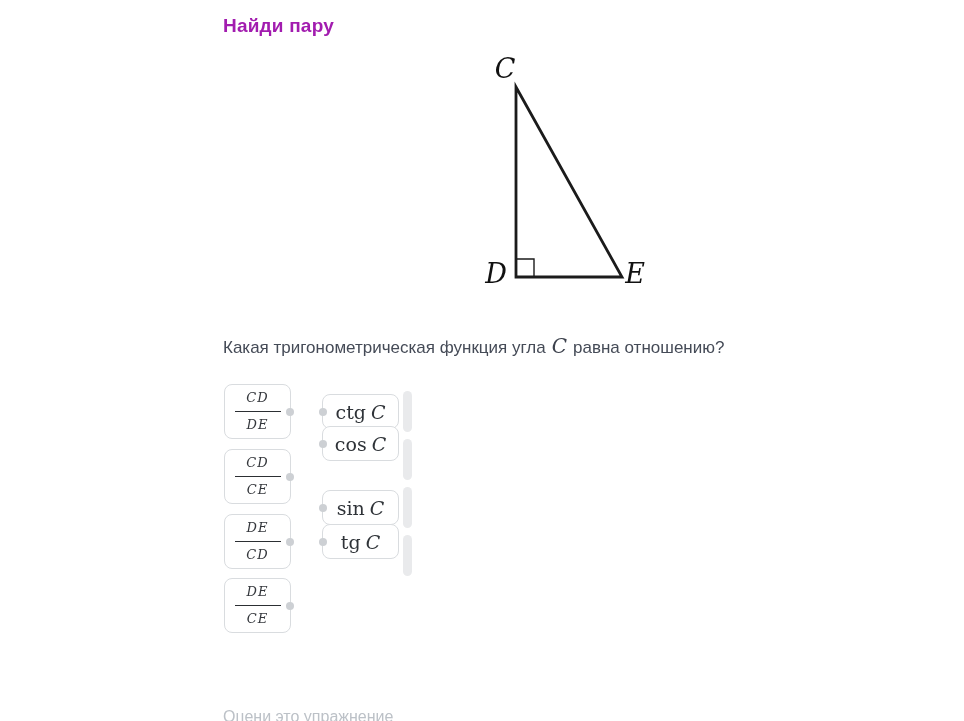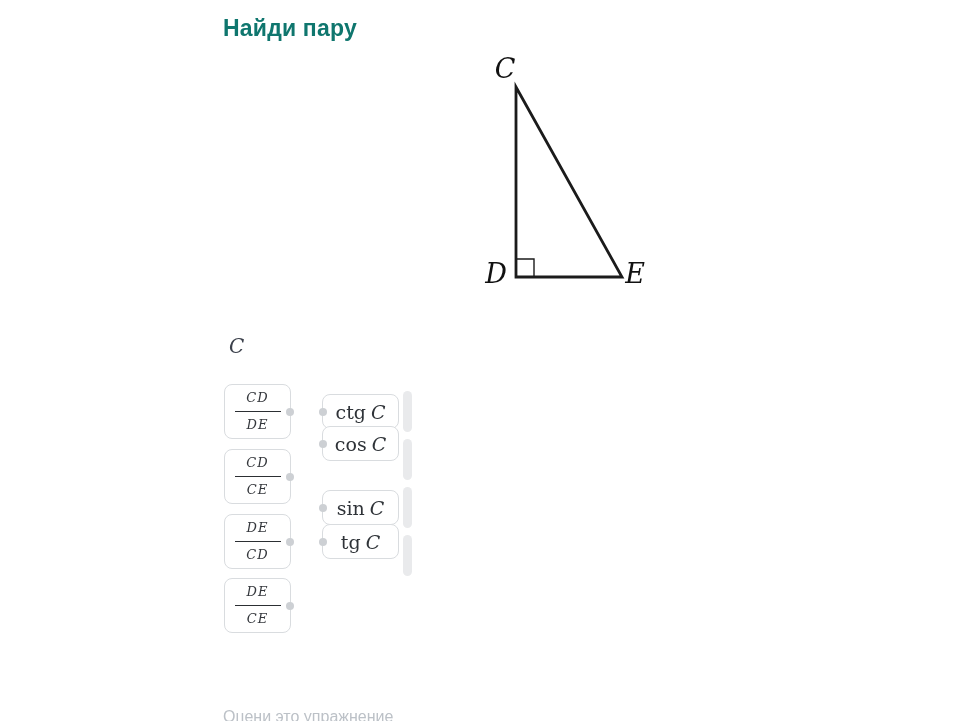--- a/index.html
+++ b/index.html
@@ -6,21 +6,21 @@
   body{
     width:964px;height:721px;position:relative;overflow:hidden;
     background:#ffffff;
     font-family:"Liberation Sans", sans-serif;
   }
   .abs{position:absolute;}
 
   
   .exercise-title{
     left:223px;top:15px;
-    font-size:23px;font-weight:bold;color:#0f766e;
+    font-size:19px;font-weight:bold;color:#a21caf;
     letter-spacing:0.2px;
   }
 
   
   .figure{left:455px;top:50px;width:210px;height:245px;}
   .figure svg{display:block;}
   .figure text{
     font-family:"DejaVu Serif", serif;
     font-style:italic;
     font-size:27px;
@@ -91,21 +91,23 @@
   <svg width="210" height="245" viewBox="0 0 210 245">
     <path d="M61 37 L167 227 L61 227 Z" fill="none" stroke="#1b1b1b" stroke-width="2.8" stroke-linejoin="miter"></path>
     <path d="M61 209 L79 209 L79 227" fill="none" stroke="#1b1b1b" stroke-width="1.4"></path>
     <text x="50" y="28" text-anchor="middle">C</text>
     <text x="41" y="233" text-anchor="middle">D</text>
     <text x="180" y="233" text-anchor="middle">E</text>
   </svg>
 </div>
 
 <div class="abs question">
+  <span>Какая тригонометрическая функция угла</span>
   <span class="math">C</span>
+  <span>равна отношению?</span>
 </div>
 
 <div class="card fcard" style="top:384px">
   <div class="frac">
     <span>CD</span>
     <span class="fbar"></span>
     <span>DE</span>
   </div>
   <span class="notch notch-right"></span>
 </div>

